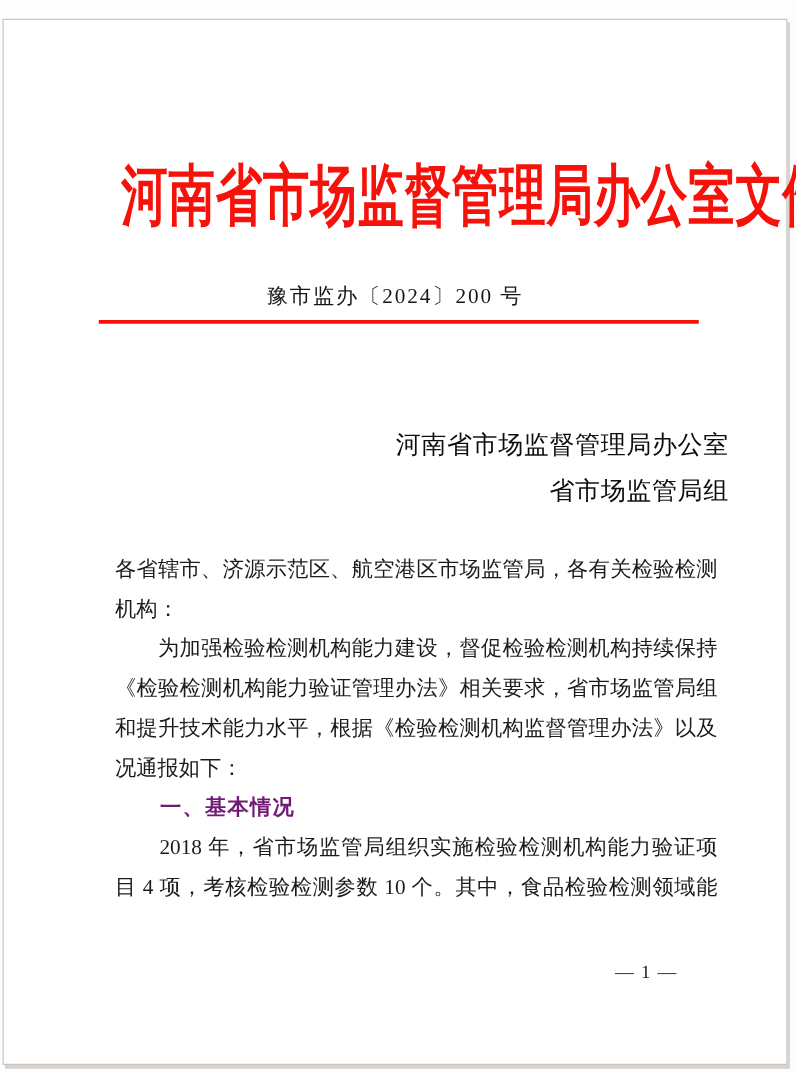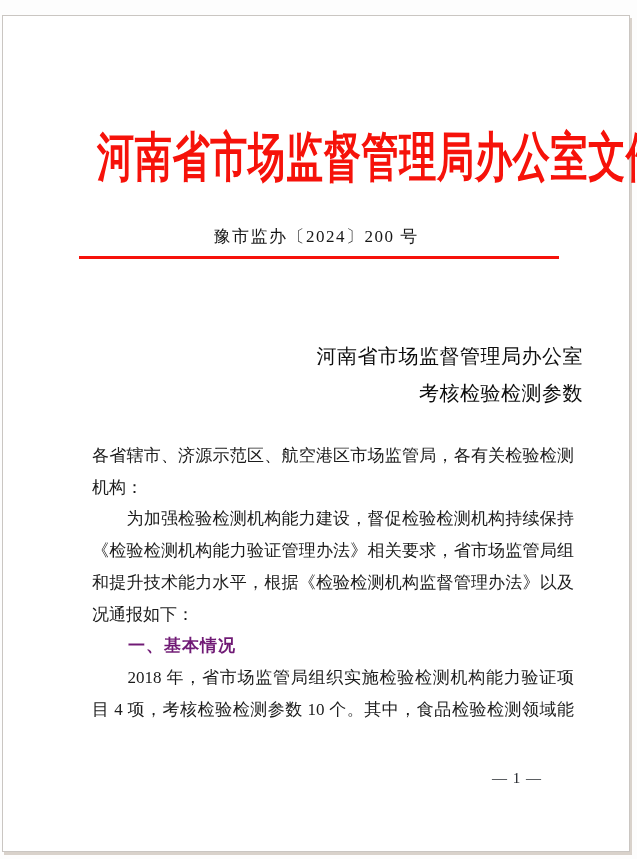--- a/index.html
+++ b/index.html
@@ -115,21 +115,21 @@
   <div class="sheet">
 
     <div class="red-head">河南省市场监督管理局办公室文件</div>
 
     <div class="doc-no">豫市监办〔2024〕200 号</div>
 
     <div class="red-rule"></div>
 
     <div class="doc-title">
       <div class="t-line">河南省市场监督管理局办公室</div>
-      <div class="t-line">考核检验检测参数</div>
+      <div class="t-line">省市场监管局组</div>
     </div>
 
     <div class="body-block">
       <div class="line fill">各省辖市、济源示范区、航空港区市场监管局，各有关检验检测</div>
       <div class="line">机构：</div>
       <div class="line fill">　　为加强检验检测机构能力建设，督促检验检测机构持续保持</div>
       <div class="line fill">《检验检测机构能力验证管理办法》相关要求，省市场监管局组</div>
       <div class="line fill">和提升技术能力水平，根据《检验检测机构监督管理办法》以及</div>
       <div class="line">况通报如下：</div>
       <div class="line heading">　　一、基本情况</div>

